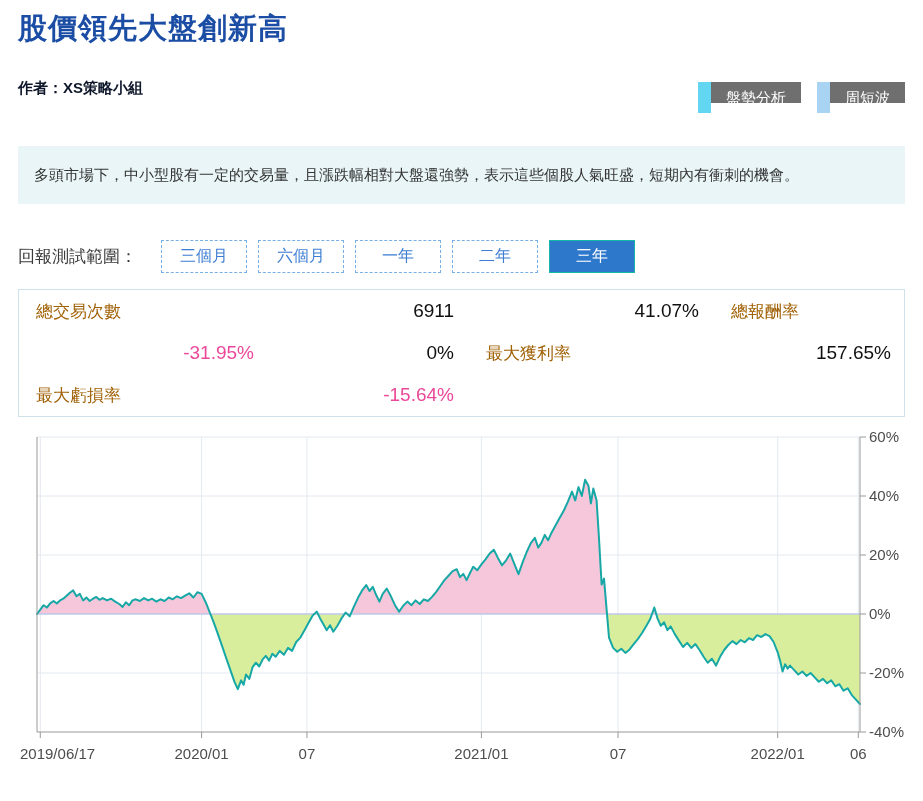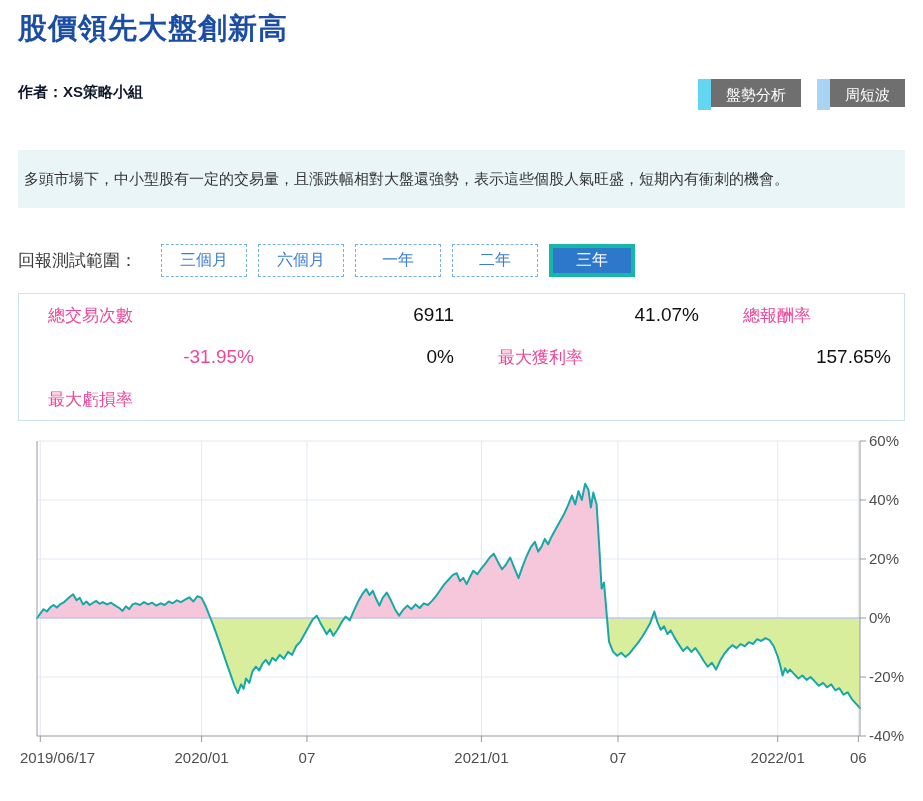--- a/index.html
+++ b/index.html
@@ -10,44 +10,44 @@
   .container{padding:0 18px;}
   .page-title{
     margin:8px 0 0 0;font-size:29px;font-weight:bold;color:#1b4da5;
     letter-spacing:1px;line-height:40px;
   }
   .author-row{
     margin-top:31px;display:flex;justify-content:space-between;align-items:flex-end;
   }
   .author{font-size:15px;font-weight:bold;color:#0f172a;padding-bottom:5px;}
   .tags{display:flex;gap:16px;}
-  .tag{display:flex;height:28px;cursor:pointer;}
+  .tag{display:flex;height:21px;cursor:pointer;}
   .tag-strip{width:13px;height:31px;}
   .tag-label{
     background:#6f6f6f;color:#ffffff;font-size:15px;line-height:31px;
     padding:0 15px;white-space:nowrap;
   }
   .description{
-    margin-top:43px;background:#e9f5f6;padding:14px 6px;
+    margin-top:43px;background:#e9f5f6;padding:14px 16px;
     font-size:15px;line-height:30px;color:#333;
   }
   .controls{margin-top:36px;display:flex;align-items:center;}
   .controls-label{font-size:17px;color:#3a3a3a;margin-right:24px;white-space:nowrap;}
   .range-btn{
     width:86px;height:33px;margin-right:11px;border:1px dashed #78b0e6;
     background:#ffffff;color:#3d7dd2;font-size:16px;cursor:pointer;
     font-family:"Liberation Sans","DejaVu Sans",sans-serif;
   }
-  .range-btn.selected{background:#2e78cc;border:4px solid #14b8a6;color:#ffffff;}
+  .range-btn.selected{background:#2e78cc;border:1px solid #14b8a6;color:#ffffff;}
   .stats{
     margin-top:16px;border:1px solid #cfe2ec;background:#ffffff;
     display:grid;grid-template-columns:248px 198px 243px 190px;gap:2px;padding:1px;
   }
   .cell{height:40px;display:flex;align-items:center;}
-  .cell-label{padding-left:28px;font-size:17px;color:#ec4899;}
+  .cell-label{padding-left:16px;font-size:17px;color:#a16207;}
   .cell-value{justify-content:flex-end;padding-right:14px;font-size:19px;color:#101010;}
   .cell-value.neg{color:#ec4899;}
   .chart-wrap{margin-top:10px;}
 </style>
 </head>
 <body>
 
 <div class="container">
 
   <h1 class="page-title">股價領先大盤創新高</h1>
@@ -76,20 +76,21 @@
   <div class="stats" id="stats-grid">
       <div class="cell cell-label r-odd">總交易次數</div>
       <div class="cell cell-value r-odd">6911</div>
       <div class="cell cell-value r-odd">41.07%</div>
       <div class="cell cell-label r-even">總報酬率</div>
       <div class="cell cell-value neg r-even">-31.95%</div>
       <div class="cell cell-value r-even">0%</div>
       <div class="cell cell-label r-odd">最大獲利率</div>
       <div class="cell cell-value r-odd">157.65%</div>
       <div class="cell cell-label r-odd">最大虧損率</div>
+      <div class="cell cell-value neg r-odd">-15.64%</div>
     </div>
 
   <div class="chart-wrap">
     <svg id="chart-svg" width="887" height="345">
         <defs>
           <clipPath id="clip-above">
             <rect x="19" y="4" width="823" height="183"></rect>
           </clipPath>
           <clipPath id="clip-below">
             <rect x="19" y="187" width="823" height="124"></rect>

